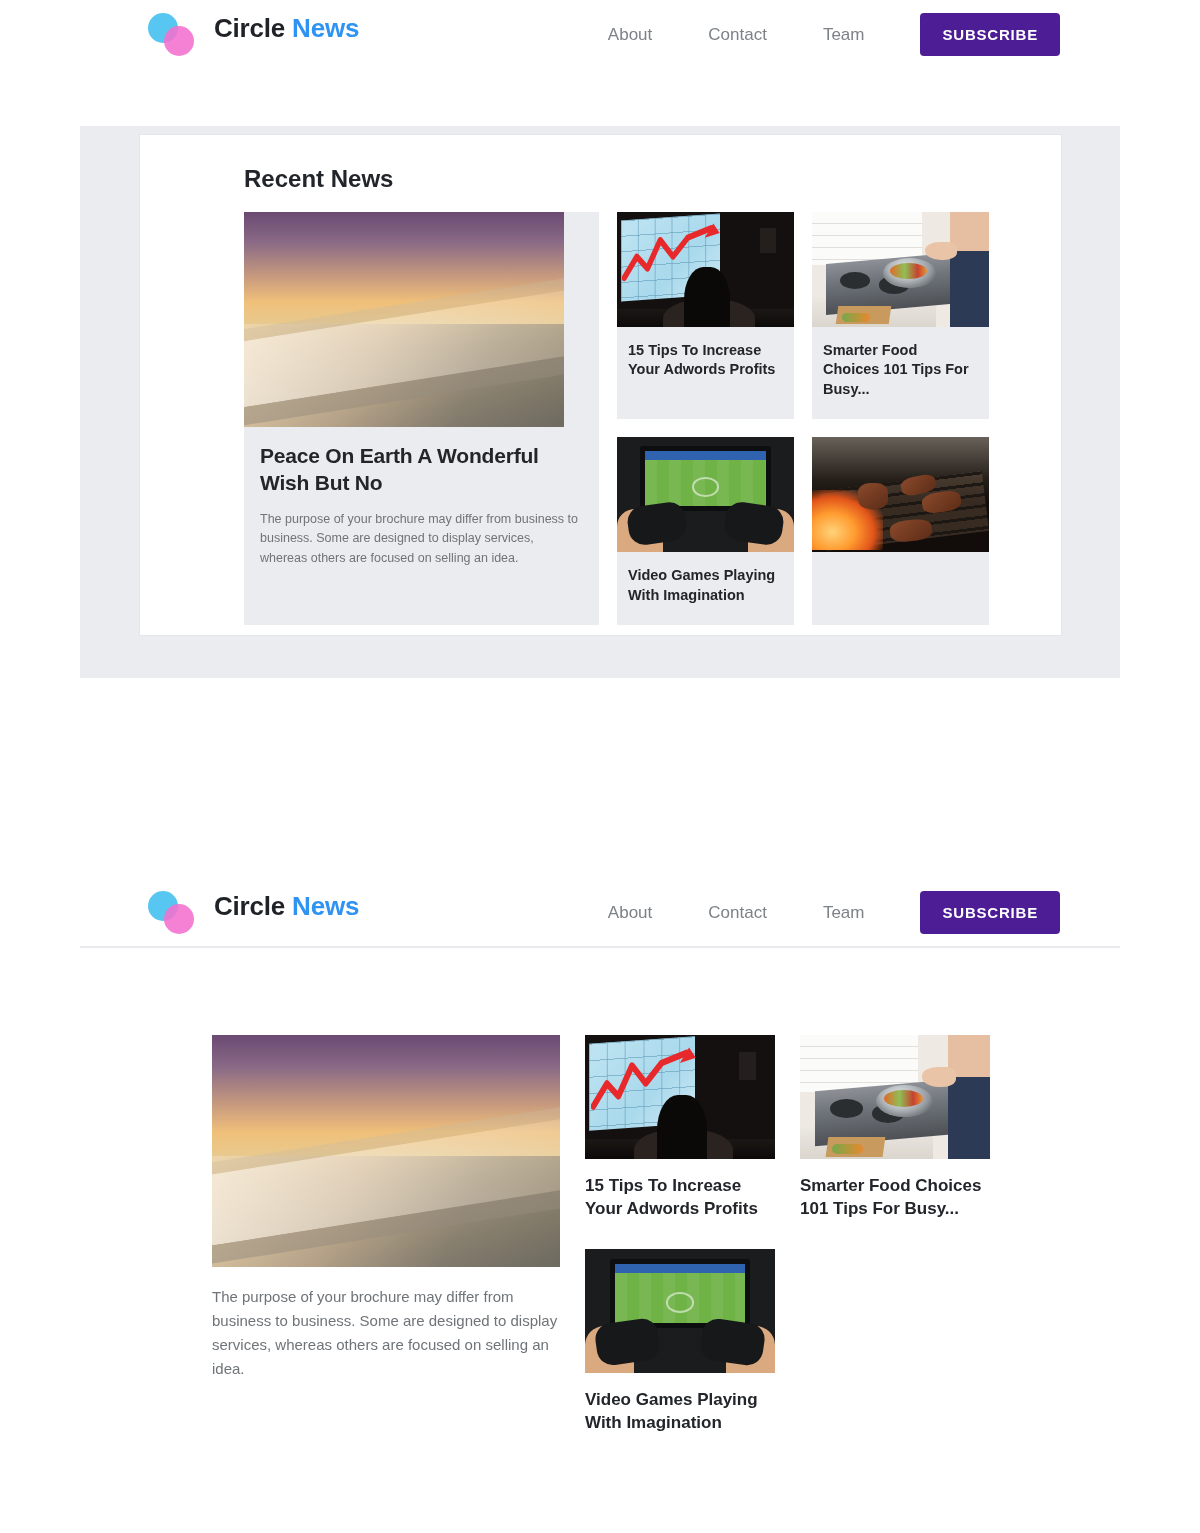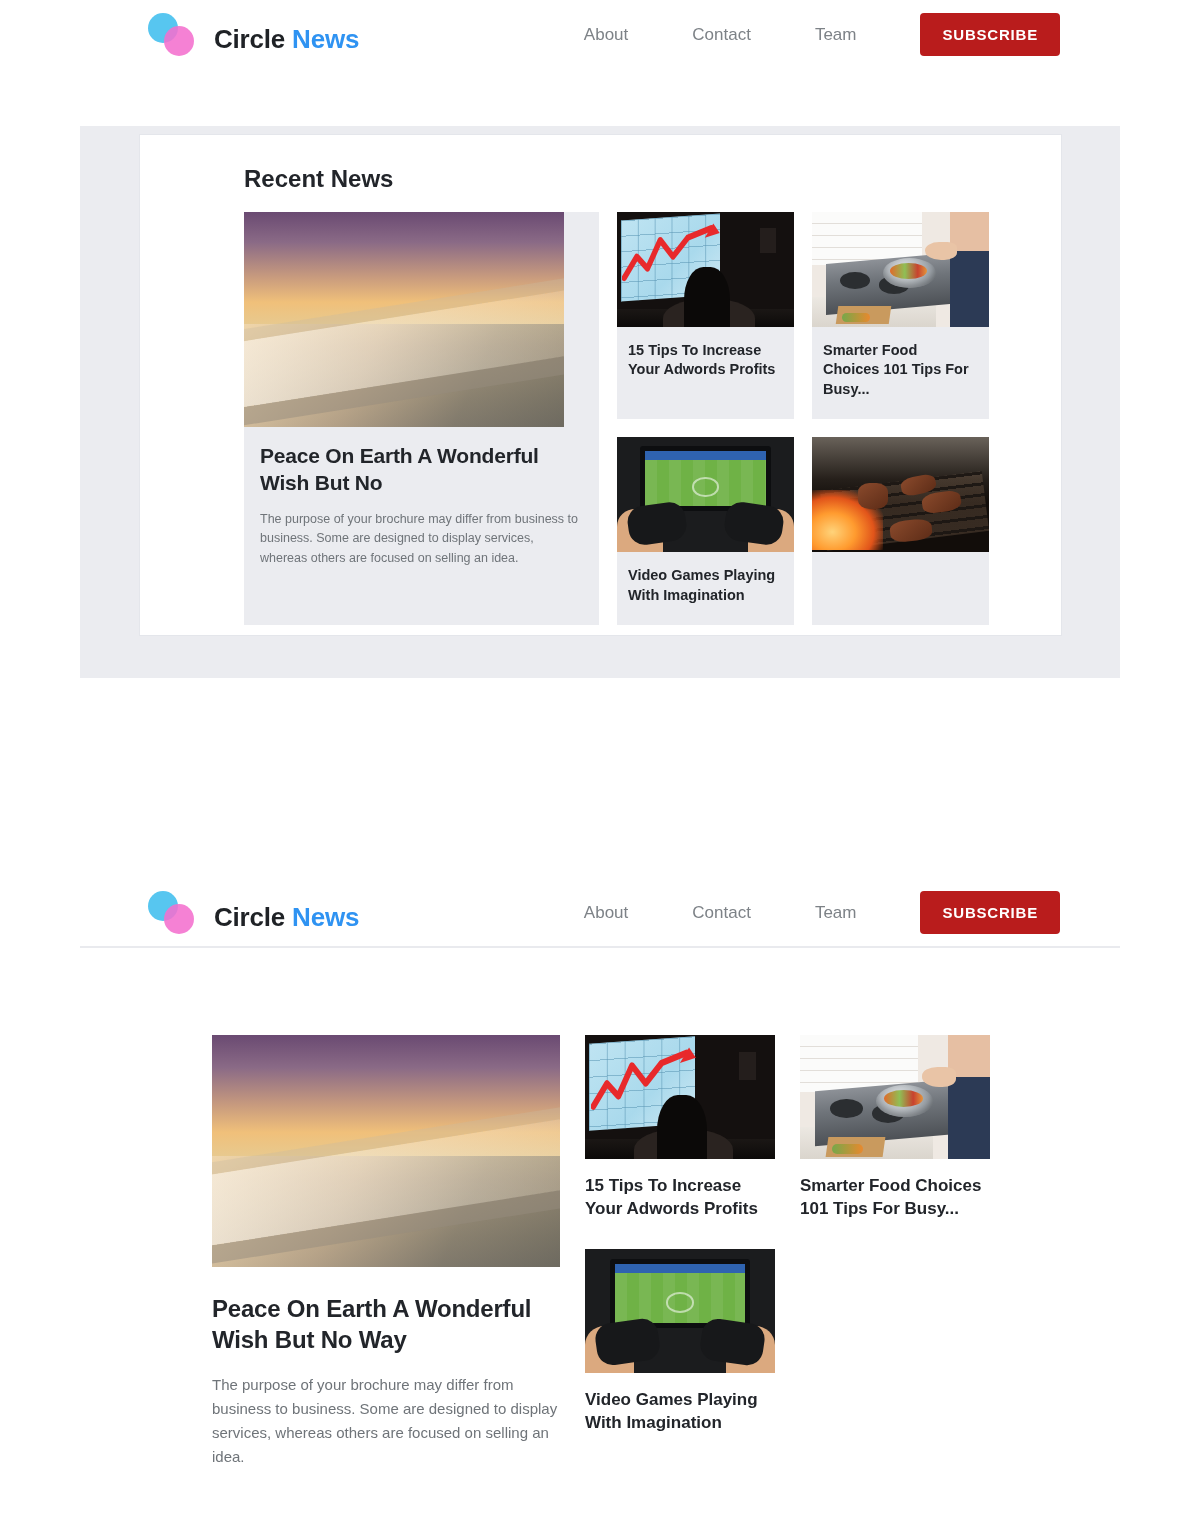--- a/index.html
+++ b/index.html
@@ -12,42 +12,42 @@
   }
   .page { position: relative; width: 1200px; height: 1533px; background:#fff; }
 
   
   .site-header {
     display: flex; align-items: center; justify-content: space-between;
     padding: 0 140px 0 148px;
     height: 68px;
     background: #ffffff;
   }
-  .brand { display: flex; align-items: flex-end; gap: 14px; }
+  .brand { display: flex; align-items: flex-start; gap: 14px; }
   .logo-mark { position: relative; width: 52px; height: 42px; flex: 0 0 52px; }
   .logo-mark .c1 {
     position: absolute; left: 0px; top: 0px; width: 30px; height: 30px;
     border-radius: 50%; background: #4ec3ef; opacity: .95;
   }
   .logo-mark .c2 {
     position: absolute; left: 16px; top: 13px; width: 30px; height: 30px;
     border-radius: 50%; background: #f46fce; opacity: .88;
   }
   .brand-name { font-size: 26px; font-weight: 700; letter-spacing: -.2px; }
   .brand-name .w1 { color: #1f2226; }
   .brand-name .w2 { color: #2f93f2; margin-left: 7px; }
 
-  .nav { display: flex; align-items: center; gap: 12px; }
+  .nav { display: flex; align-items: center; gap: 4px; }
   .nav-link {
     font-size: 17px; color: #7d8287; text-decoration: none;
     padding: 0 26px; line-height: 1;
   }
   .subscribe-btn {
     margin-left: 26px;
-    background: #b91c1c; color: #ffffff;
+    background: #4c1d95; color: #ffffff;
     font-size: 15px; font-weight: 700; letter-spacing: .8px;
     border: none; border-radius: 4px;
     padding: 13px 22px; cursor: pointer;
   }
 
   
   .variant-a-outer {
     position: absolute; left: 80px; top: 126px;
     width: 1040px; height: 552px;
     background: #ebecf0;
@@ -416,21 +416,20 @@
     </header>
 
     <div class="header-rule"></div>
 
     <h2 class="section-title-b">Recent News</h2>
 
     <div class="grid-b">
 
       <article class="feat-b">
         <span class="thumb img-bridge"></span>
-        <h3 class="title">Peace On Earth A Wonderful Wish But No Way</h3>
         <p class="excerpt">The purpose of your brochure may differ from business to business. Some are designed to display services, whereas others are focused on selling an idea.</p>
       </article>
 
       <div class="col-b">
         <div class="row-b">
           <article class="card-b">
             <span class="thumb img-chart">
               <span class="screen">
                   <span class="g"></span>
                 </span>

